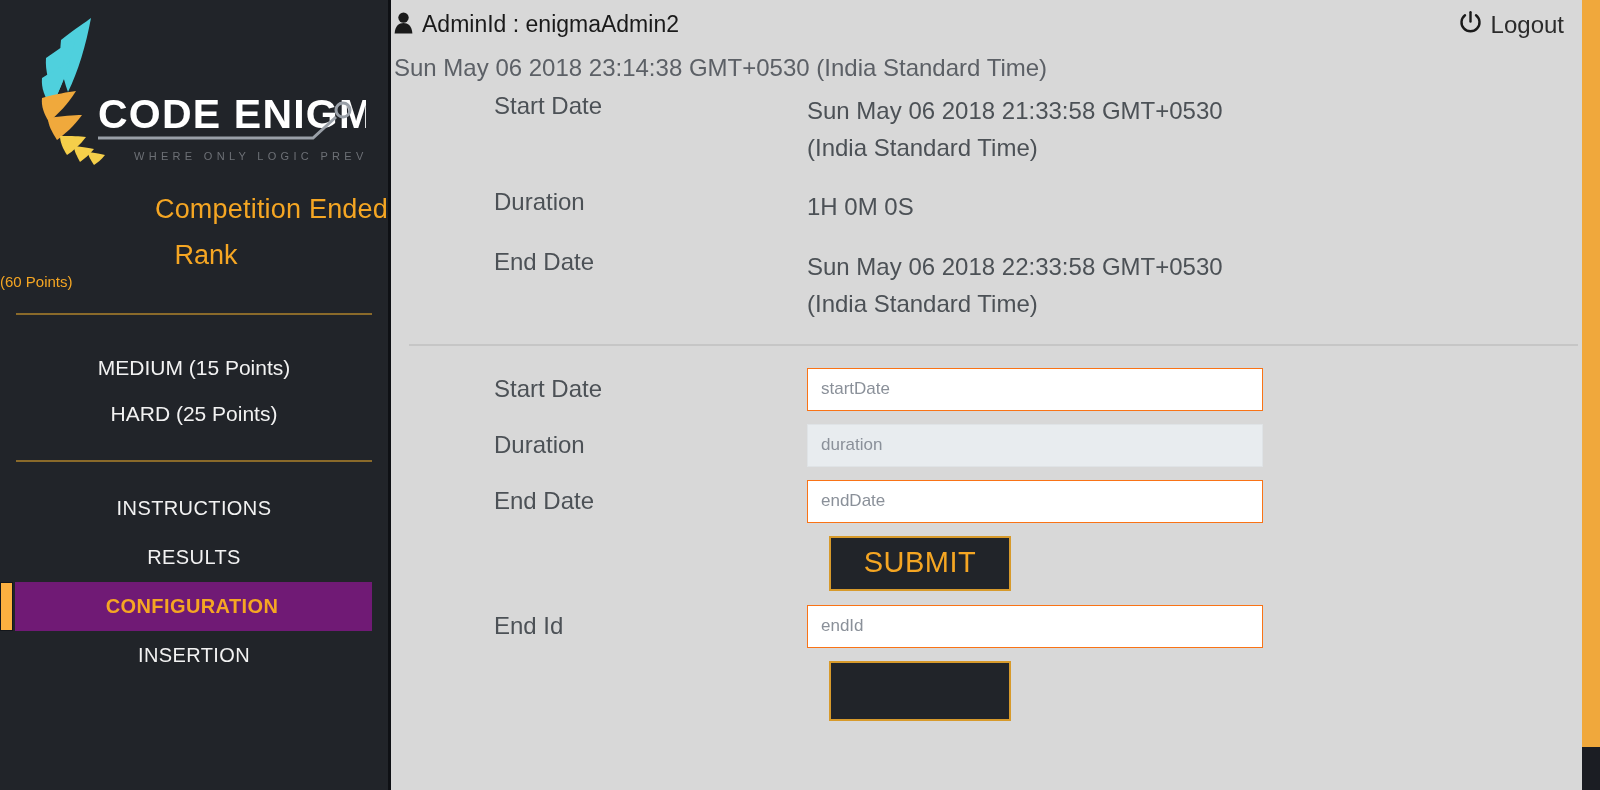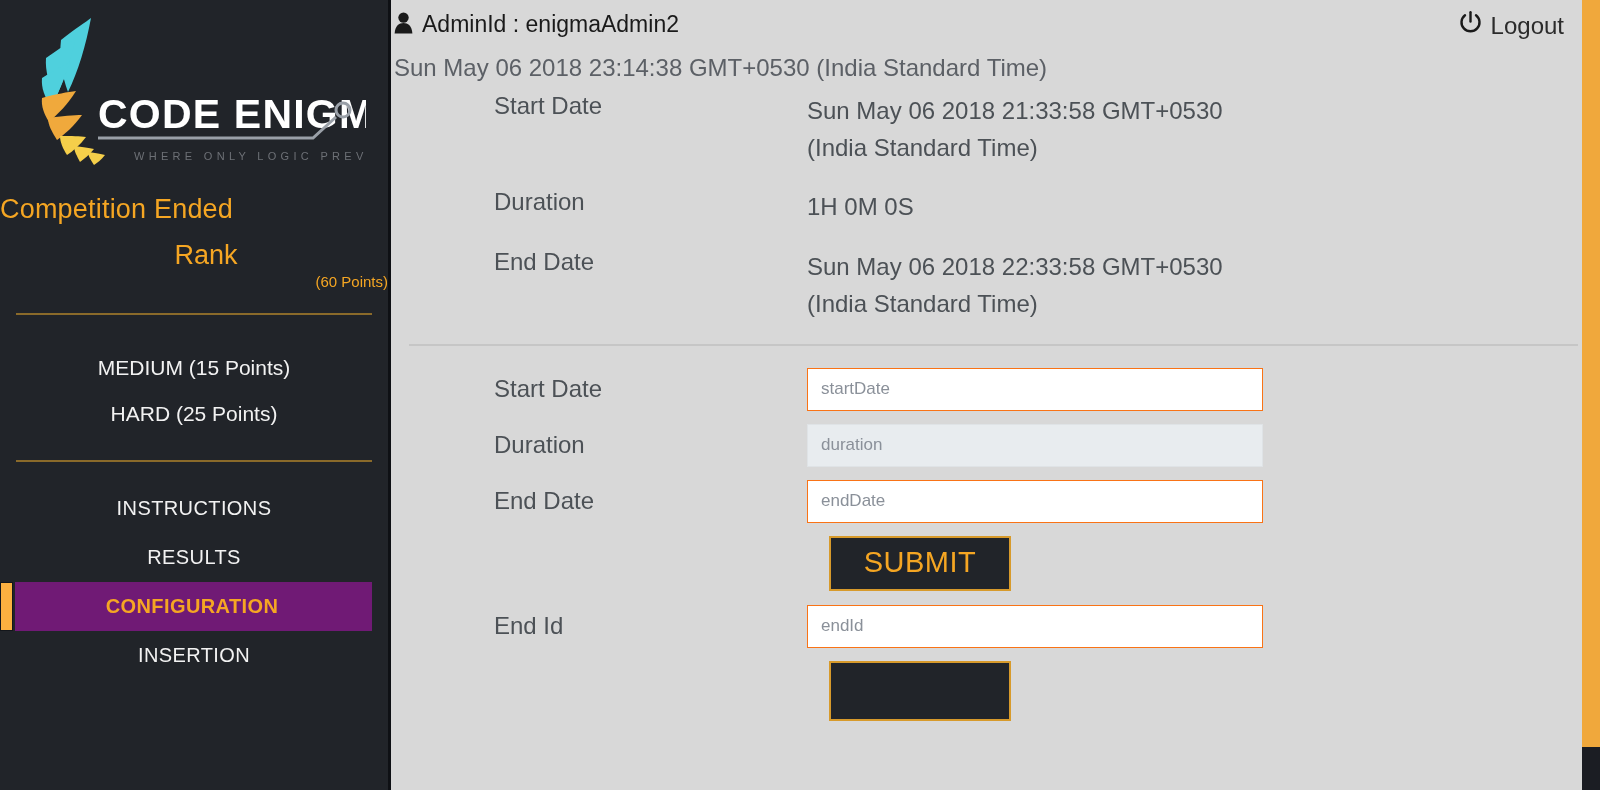--- a/index.html
+++ b/index.html
@@ -26,35 +26,35 @@
     width: 100%;
     height: 178px;
     position: relative;
     padding-left: 16px;
   }
   .logo-wrap svg { display: block; }
 
   .comp-title {
     color: #f5a623;
     font-size: 27px;
-    text-align: left;
+    text-align: right;
     margin-top: 16px;
     letter-spacing: 0.2px;
   }
   .rank-title {
     color: #f5a623;
     font-size: 27px;
     text-align: center;
     margin-top: 15px;
     padding-left: 24px;
   }
   .rank-points {
     color: #f5a623;
     font-size: 15px;
-    text-align: right;
+    text-align: left;
     margin-top: 2px;
   }
   .side-divider {
     height: 2px;
     background: #8a6a2a;
     margin: 23px 16px 0 16px;
   }
   .diff-list { margin-top: 30px; }
   .diff-item {
     color: #f2f2f2;
@@ -118,21 +118,21 @@
     color: #5c6066;
     margin-top: 16px;
   }
   .logout {
     position: absolute;
     right: 36px;
     top: 11px;
     font-size: 24px;
     color: #2b2b2b;
     display: flex;
-    align-items: center;
+    align-items: flex-start;
     gap: 9px;
     cursor: pointer;
   }
 
   
   .info-block { padding-left: 100px; padding-right: 40px; }
   .info-row {
     display: flex;
     align-items: flex-start;
     margin-bottom: 22px;

